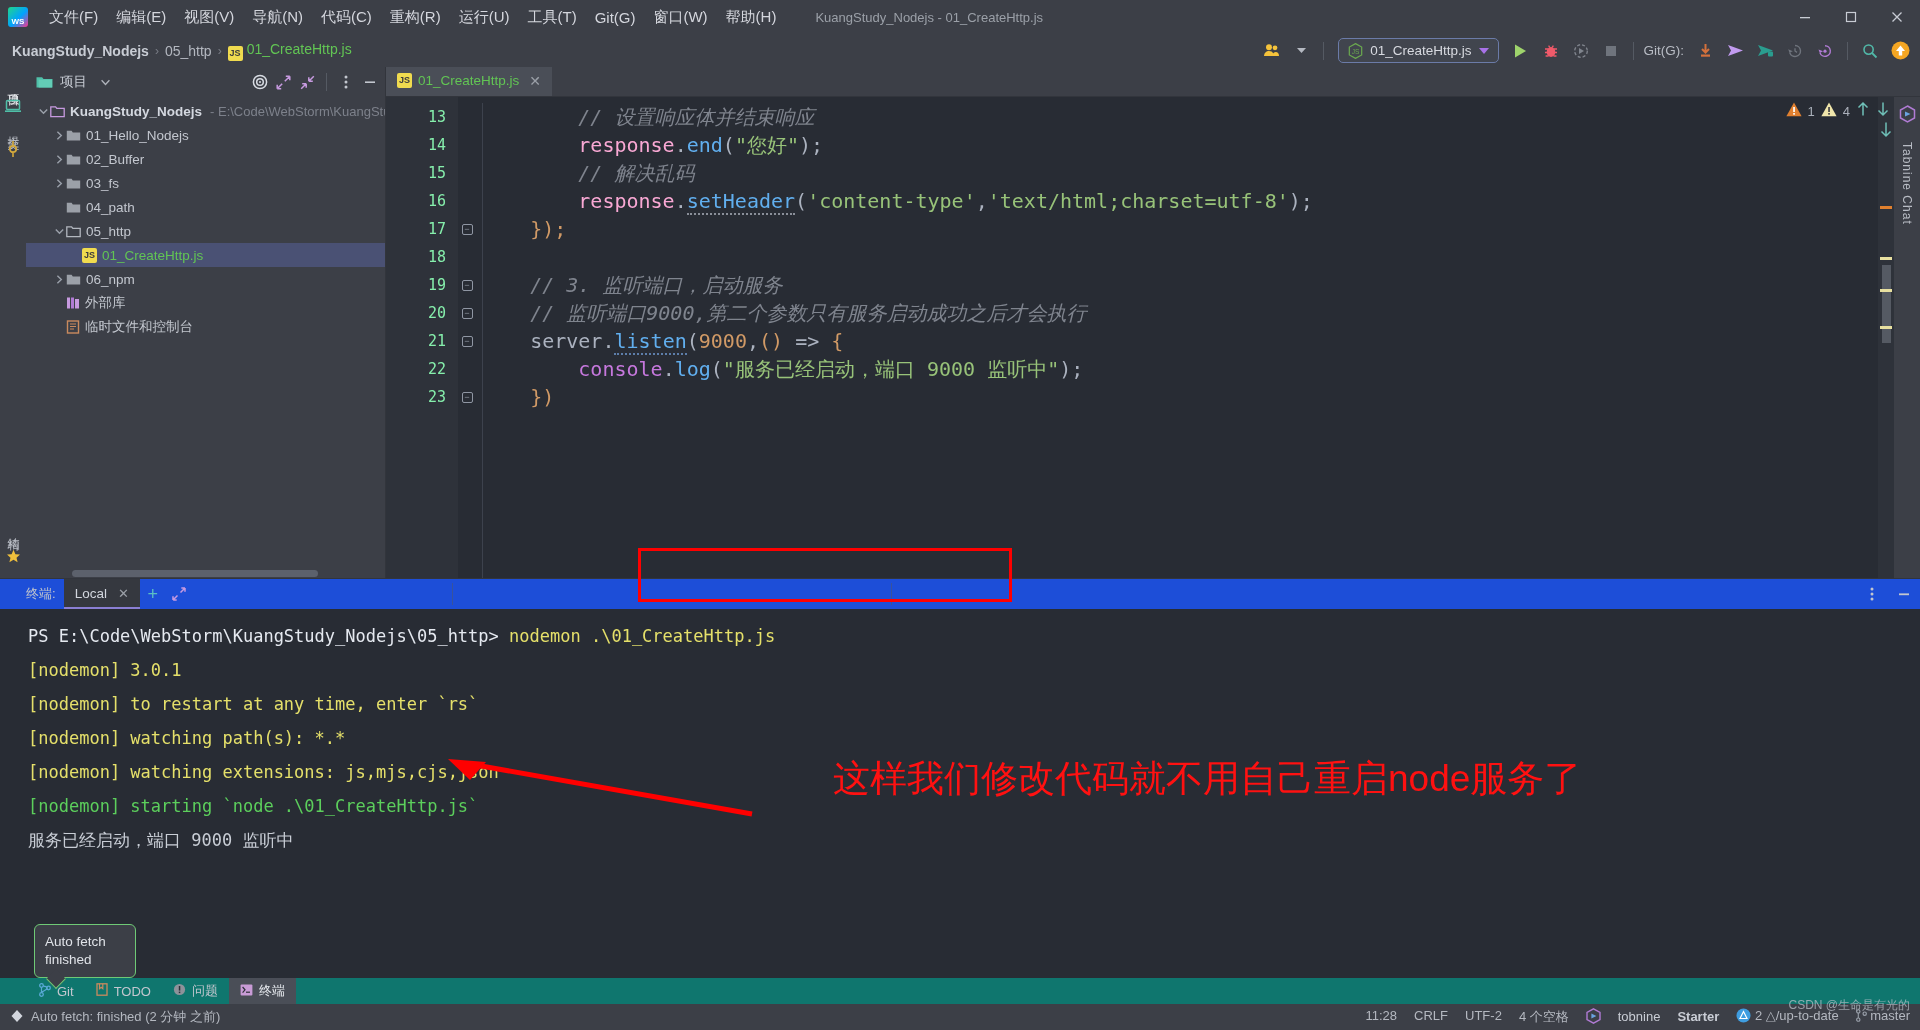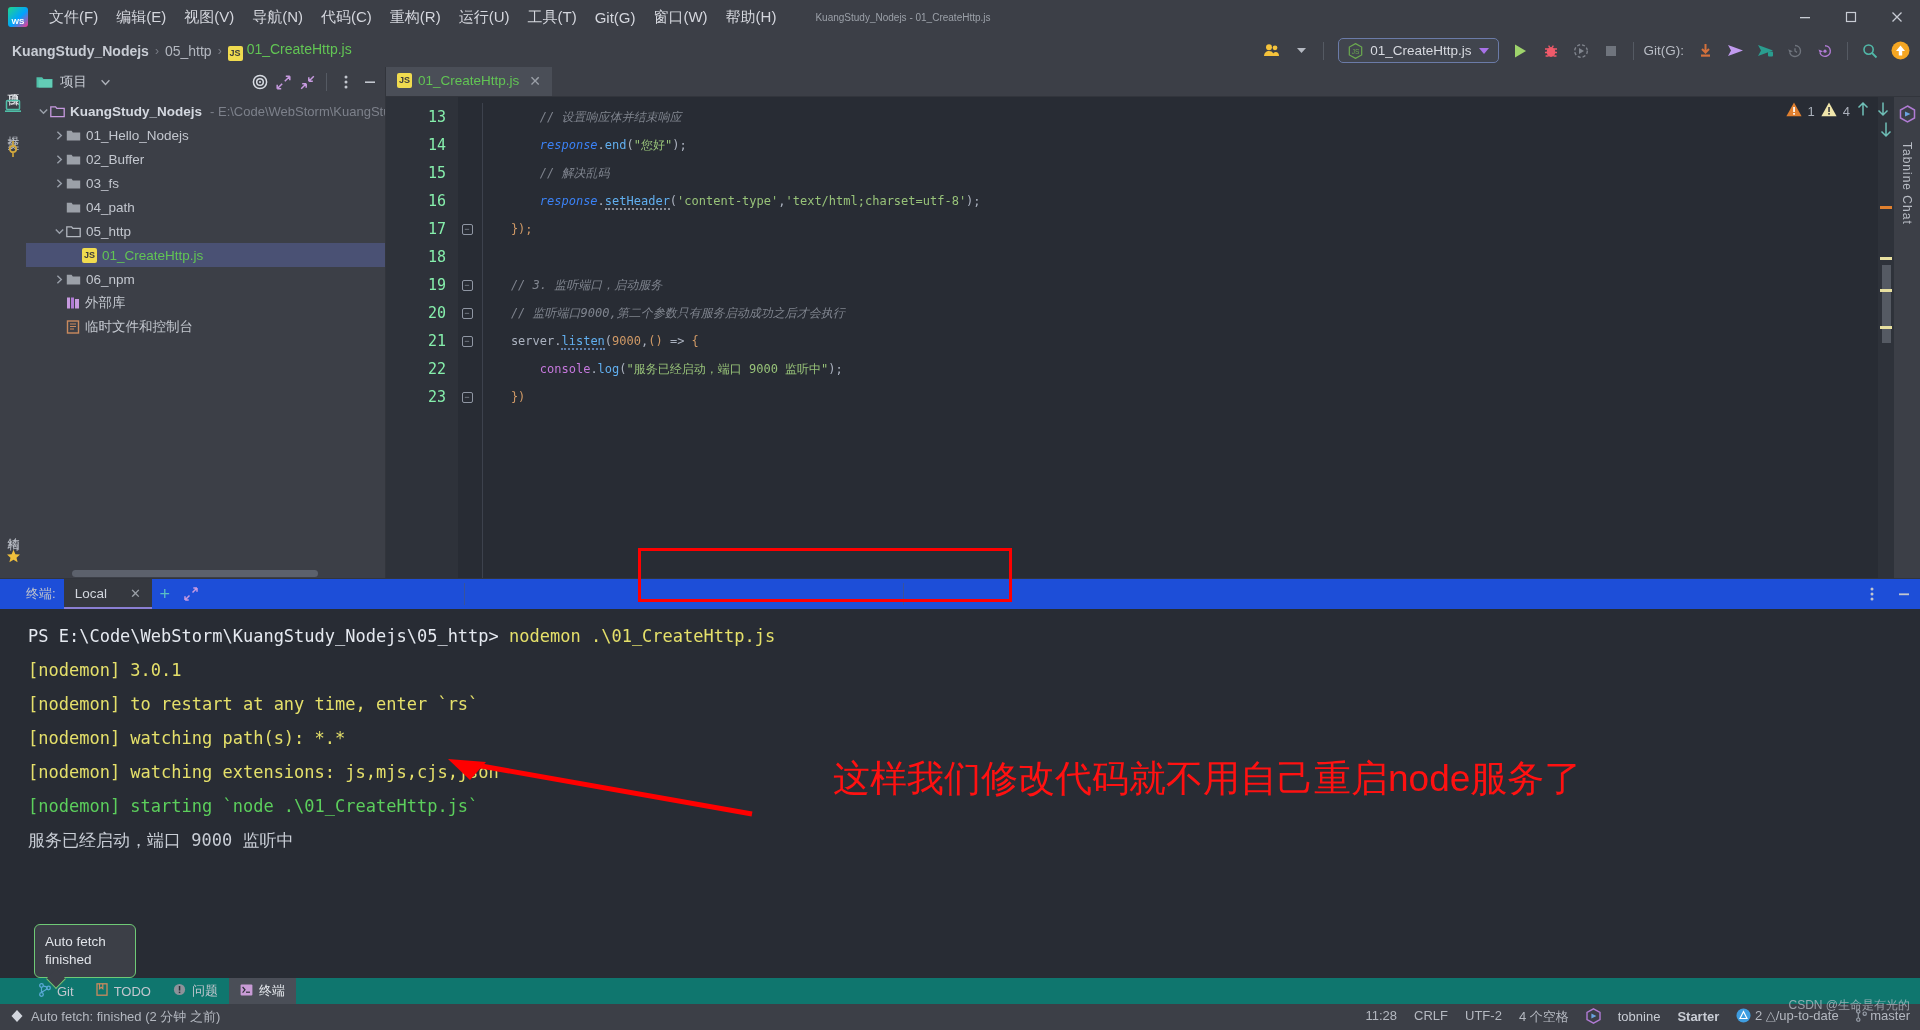--- a/index.html
+++ b/index.html
@@ -32,21 +32,21 @@
   .ws-logo::after {
     content: "WS"; position: absolute; left: 0; right: 0; bottom: 1px;
     font-size: 8px; color: #fff; text-align: center;
     font-family: "Liberation Sans", sans-serif; font-weight: bold;
   }
   .menu-item {
     font-size: 15px; color: #d4d6dd; padding: 4px 9px;
     white-space: nowrap; cursor: default;
   }
   .win-title {
-    font-size: 10px; color: #9ba0a8; margin-left: 30px; white-space: nowrap;
+    font-size: 13px; color: #9ba0a8; margin-left: 30px; white-space: nowrap;
   }
   .win-ctrls {
     position: absolute; right: 0; top: 0; height: 34px;
     display: flex; align-items: center;
   }
   .win-btn {
     width: 46px; height: 34px; display: flex;
     align-items: center; justify-content: center;
     color: #c8ccd4; font-size: 15px;
   }
@@ -165,30 +165,30 @@
   .fc { height: 28px; display: flex; align-items: center; justify-content: center; }
   .fold-m, .fold-t, .fold-b {
     width: 11px; height: 11px; border: 1px solid #8f96a3; color: #8f96a3;
     font-size: 9px; line-height: 9px; text-align: center; border-radius: 2px;
   }
   .code {
     flex: 1; background: #282c34; padding-top: 6px; min-width: 0;
     overflow: hidden; position: relative;
   }
   .cl {
-    height: 28px; line-height: 28px; font-size: 12px;
+    height: 28px; line-height: 28px; font-size: 20px;
     font-family: "DejaVu Sans Mono", monospace; white-space: pre;
     padding-left: 6px; color: #abb2bf;
   }
   .ind-guide {
     position: absolute; left: 6px; top: 6px; bottom: 0; width: 1px;
     background: #3d424d;
   }
   .cm { color: #7f848e; font-style: italic; }
-  .var { color: #3b82f6; font-style: italic; }
+  .var { color: #f9a8d4; }
   .fn { color: #61afef; }
   .str { color: #98c379; }
   .num { color: #d19a66; }
   .punc { color: #abb2bf; }
   .brace-y { color: #d19a66; }
   .squig { border-bottom: 2px dotted #5d7eaa; }
   .squig2 { border-bottom: 2px dotted #8a8f99; }
 
   
   .insp-bar {
@@ -209,21 +209,21 @@
   
   .term-panel { height: 400px; flex: 0 0 400px; display: flex; flex-direction: column;
                 background: #282c34; border-top: 1px solid #32353c; }
   .term-head {
     height: 30px; flex: 0 0 30px; background: #1d4ed8; display: flex;
     align-items: stretch; position: relative;
   }
   .term-label { font-size: 13px; color: #c0c4cc; display: flex; align-items: center;
                 padding: 0 8px 0 26px; }
   .term-tab {
-    display: flex; align-items: center; gap: 23px; padding: 0 11px;
+    display: flex; align-items: center; gap: 11px; padding: 0 11px;
     background: #35383f; font-size: 13.5px; color: #d2d6de;
     border-bottom: 2px solid #8a7fd4;
   }
   .term-tab .x { color: #9ba0a8; font-size: 13px; }
   .tplus { width: 26px; display: flex; align-items: center; justify-content: center;
            color: #5bbfc4; font-size: 18px; }
   .texp { width: 26px; display: flex; align-items: center; justify-content: center;
           color: #c79ae0; font-size: 13px; }
   .th-div { width: 1px; background: #53576080; margin: 4px 0; }
   .th-right { margin-left: auto; display: flex; align-items: center; }

